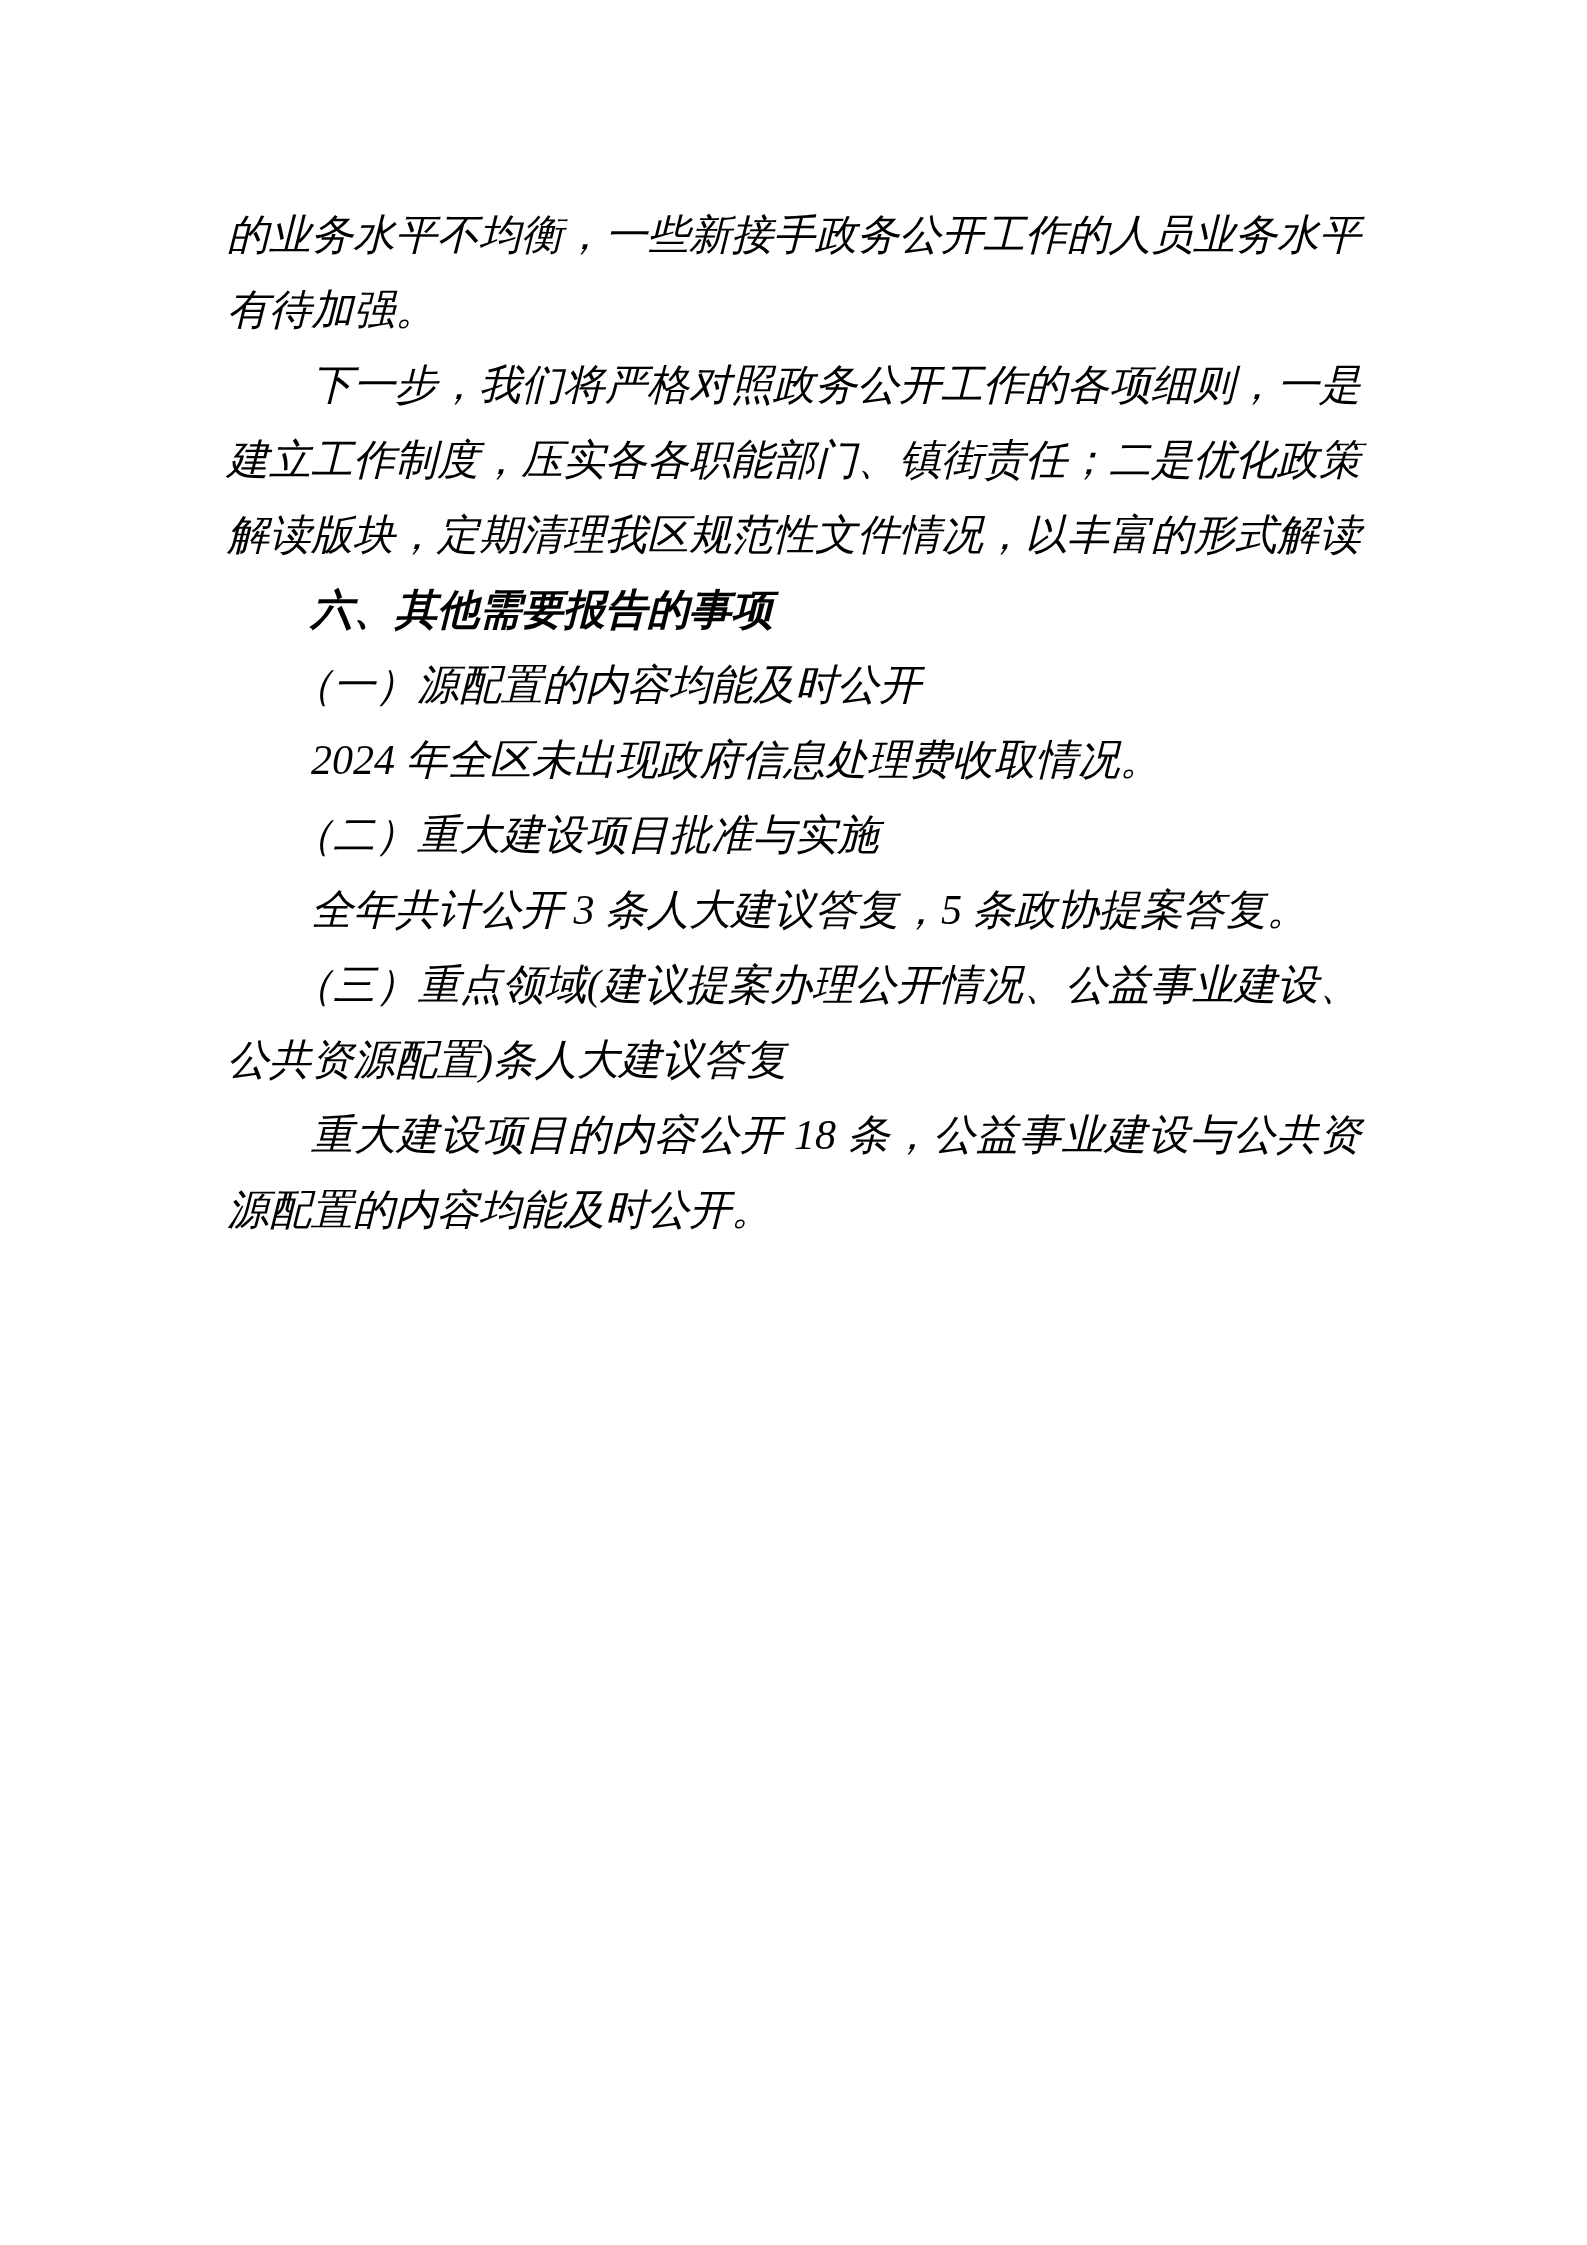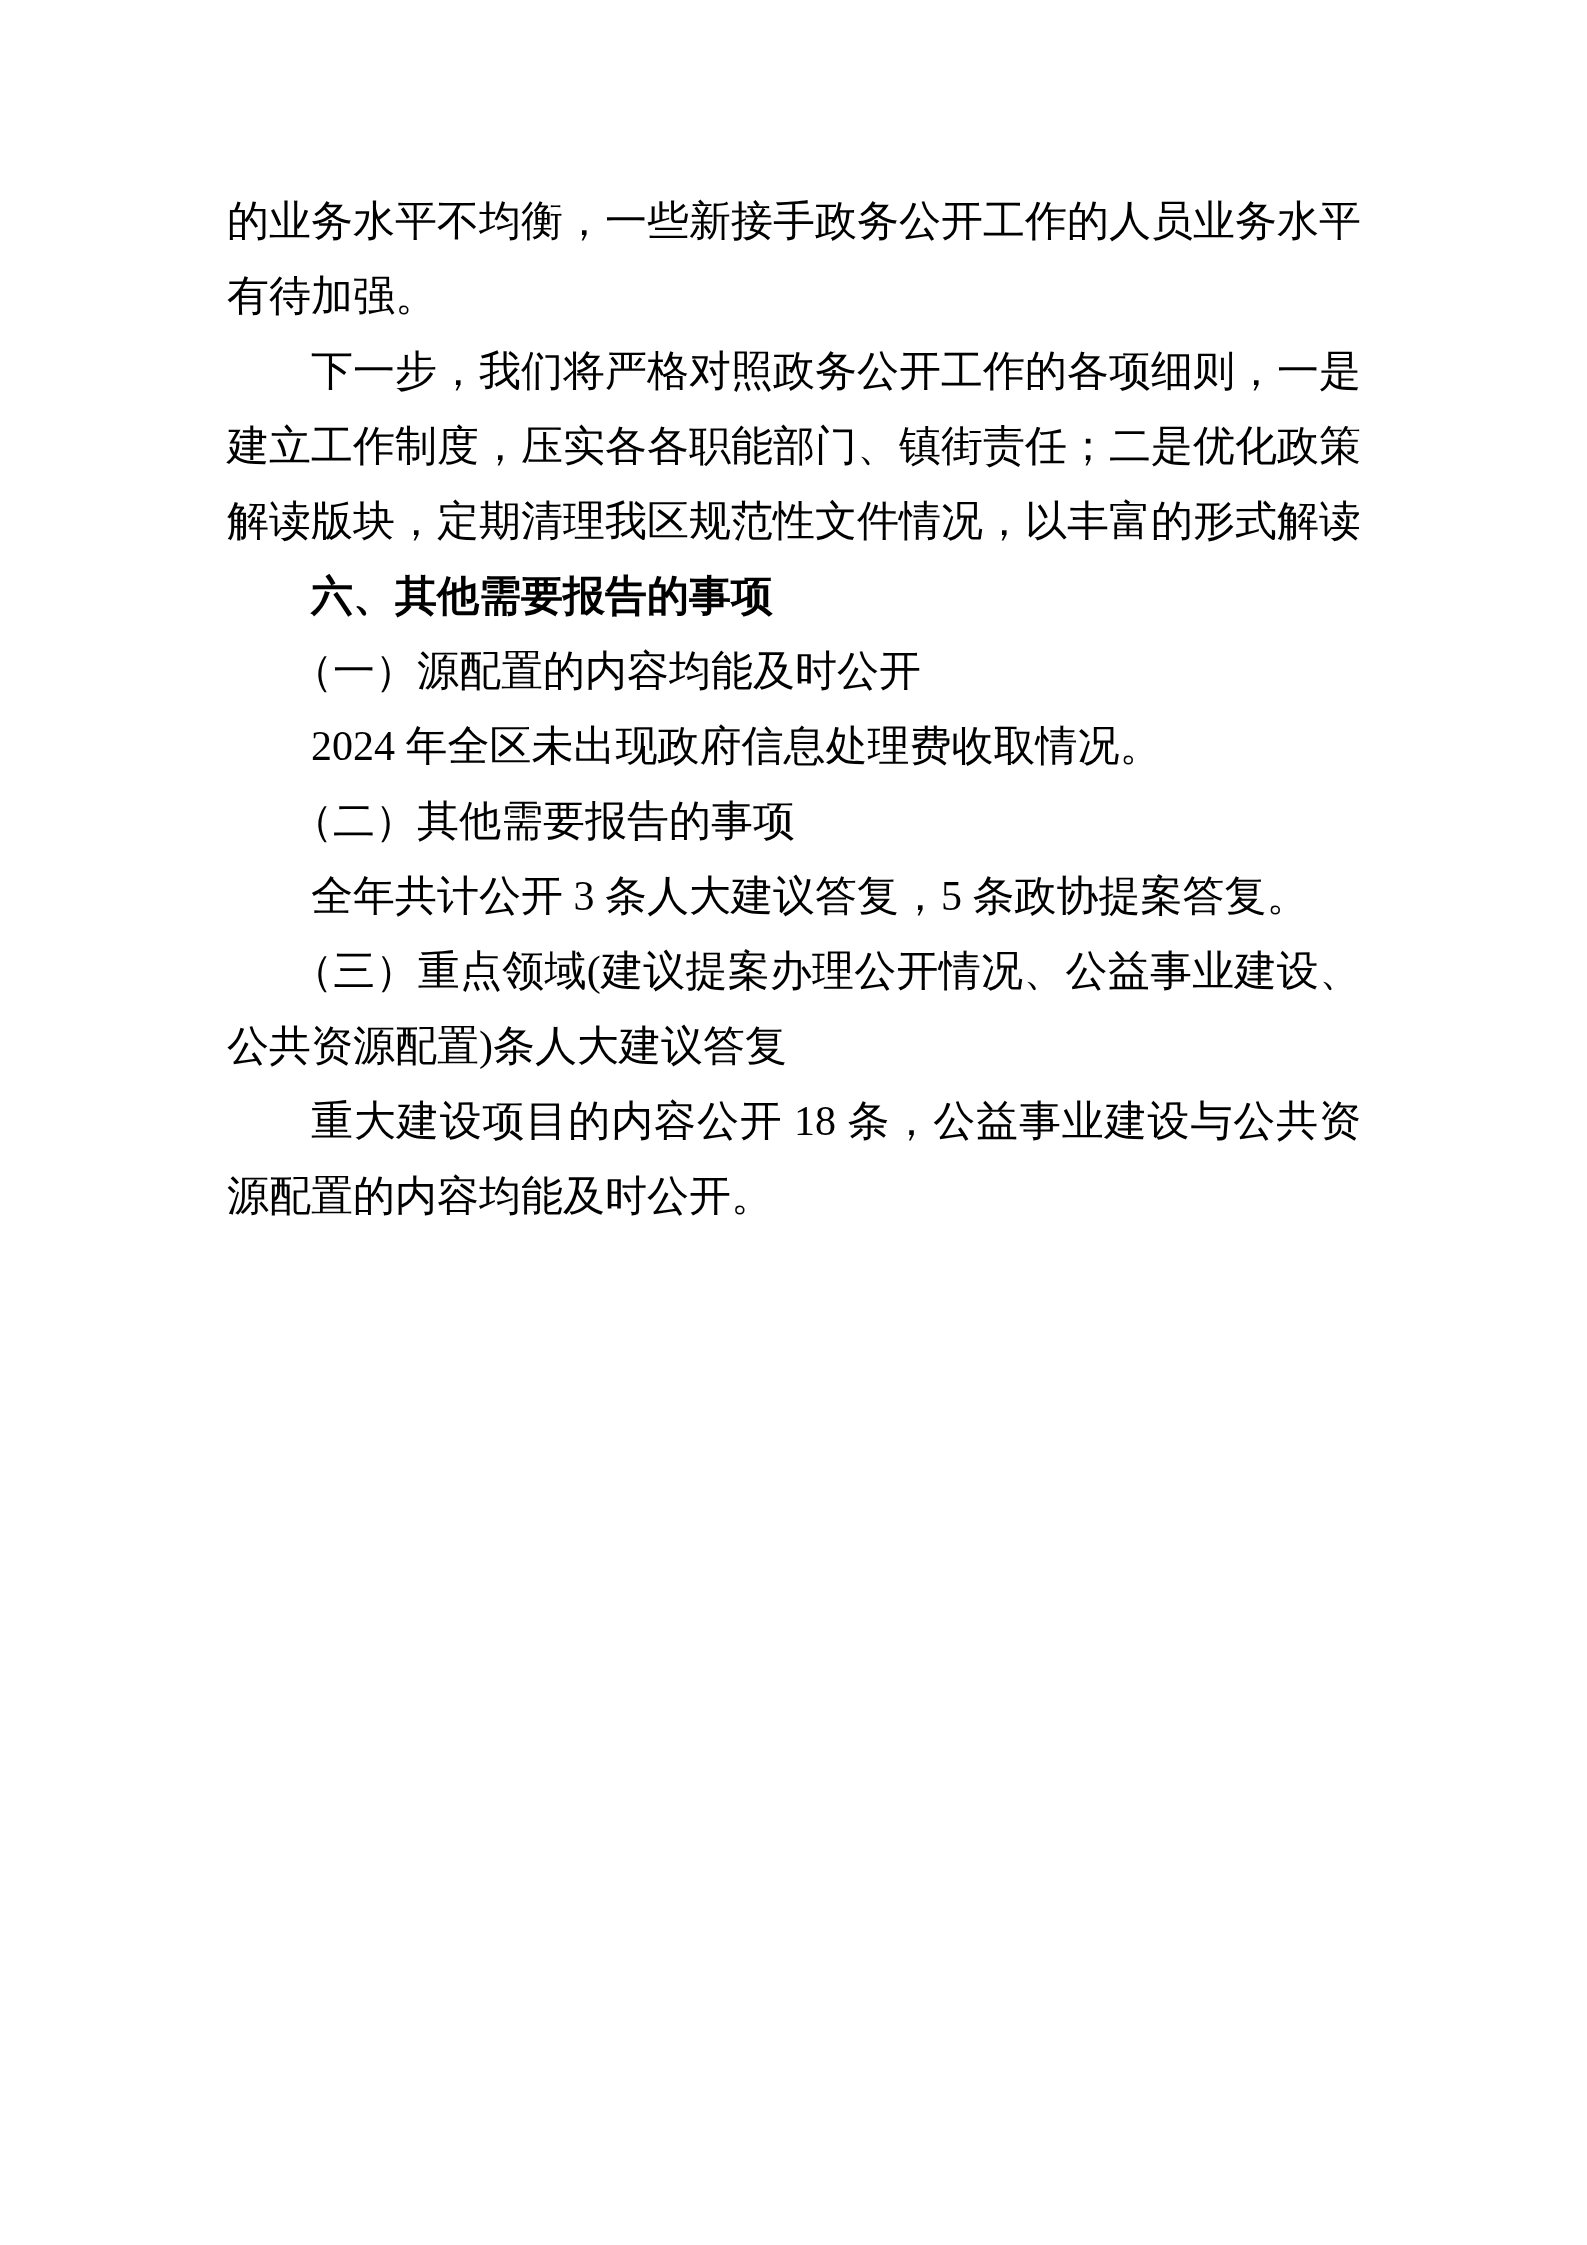--- a/index.html
+++ b/index.html
@@ -11,23 +11,24 @@
     position: relative;
     width: 1587px;
     height: 2245px;
     background: #ffffff;
     overflow: hidden;
     font-family: "Liberation Serif", "DejaVu Serif", serif;
   }
   .textblock {
     position: absolute;
     left: 227px;
-    top: 184px;
+    top: 198px;
     width: 1134px;
     color: #000000;
+    font-style: italic;
   }
   .line {
     font-size: 42px;
     line-height: 75px;
     text-align: justify;
     text-justify: inter-character;
     white-space: nowrap;
     color: #000000;
   }
   
@@ -46,20 +47,20 @@
 <div class="page">
   <div class="textblock">
     <div class="line j">的业务水平不均衡，一些新接手政务公开工作的人员业务水平</div>
     <div class="line">有待加强。</div>
     <div class="line j ind2">下一步，我们将严格对照政务公开工作的各项细则，一是</div>
     <div class="line j">建立工作制度，压实各各职能部门、镇街责任；二是优化政策</div>
     <div class="line j">解读版块，定期清理我区规范性文件情况，以丰富的形式解读</div>
     <div class="line bold ind2">六、其他需要报告的事项</div>
     <div class="line indp">（一）源配置的内容均能及时公开</div>
     <div class="line ind2">2024 年全区未出现政府信息处理费收取情况。</div>
-    <div class="line indp">（二）其他需要报告的事项</div>
+    <div class="line indp">（二）重大建设项目批准与实施</div>
     <div class="line ind2">全年共计公开 3 条人大建议答复，5 条政协提案答复。</div>
     <div class="line j indp">（三）重点领域(建议提案办理公开情况、公益事业建设、</div>
     <div class="line">公共资源配置)条人大建议答复</div>
     <div class="line j ind2">重大建设项目的内容公开 18 条，公益事业建设与公共资</div>
     <div class="line">源配置的内容均能及时公开。</div>
   </div>
 </div>
 
 </body></html>

